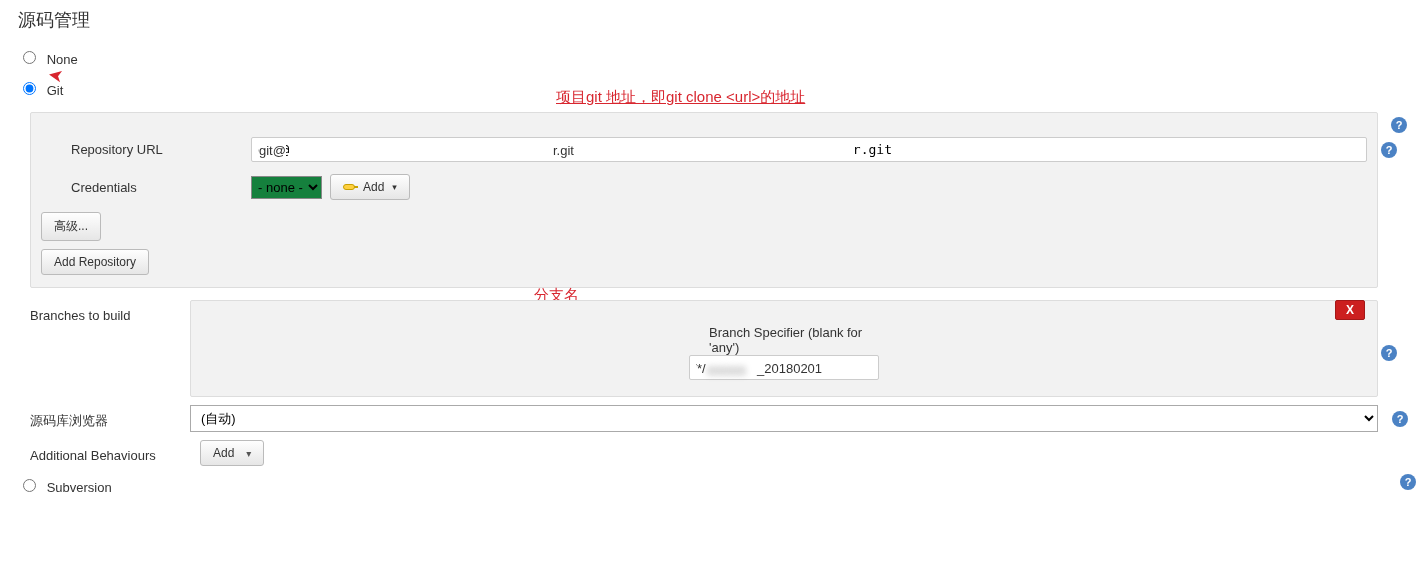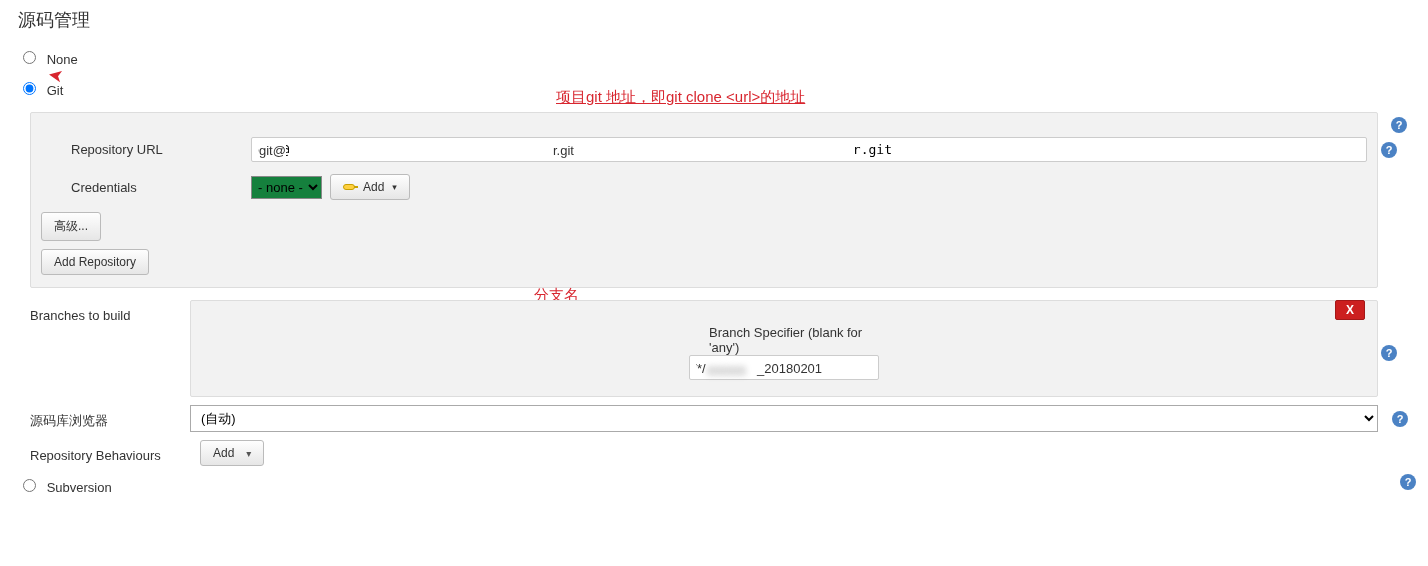--- a/index.html
+++ b/index.html
@@ -268,21 +268,21 @@
     <div class="side-label" style="padding-top:4px;">源码库浏览器</div>
     <div style="flex:1; margin-right:40px; position:relative;">
       <select class="full">
         <option>(自动)</option>
       </select>
       <div class="help-icon" style="right:-30px; top:50%; transform:translateY(-50%);">?</div>
     </div>
   </div>
 
   <div class="row" style="align-items:center;">
-    <div class="side-label" style="width:170px; padding-top:4px;">Repository Behaviours</div>
+    <div class="side-label" style="width:170px; padding-top:4px;">Additional Behaviours</div>
     <div>
       <button class="btn add-caret">Add</button>
     </div>
   </div>
 
 </div>
 
 <div class="radio-row" style="position:relative;">
   <input type="radio" name="scm" style="">
   <label>Subversion</label>

